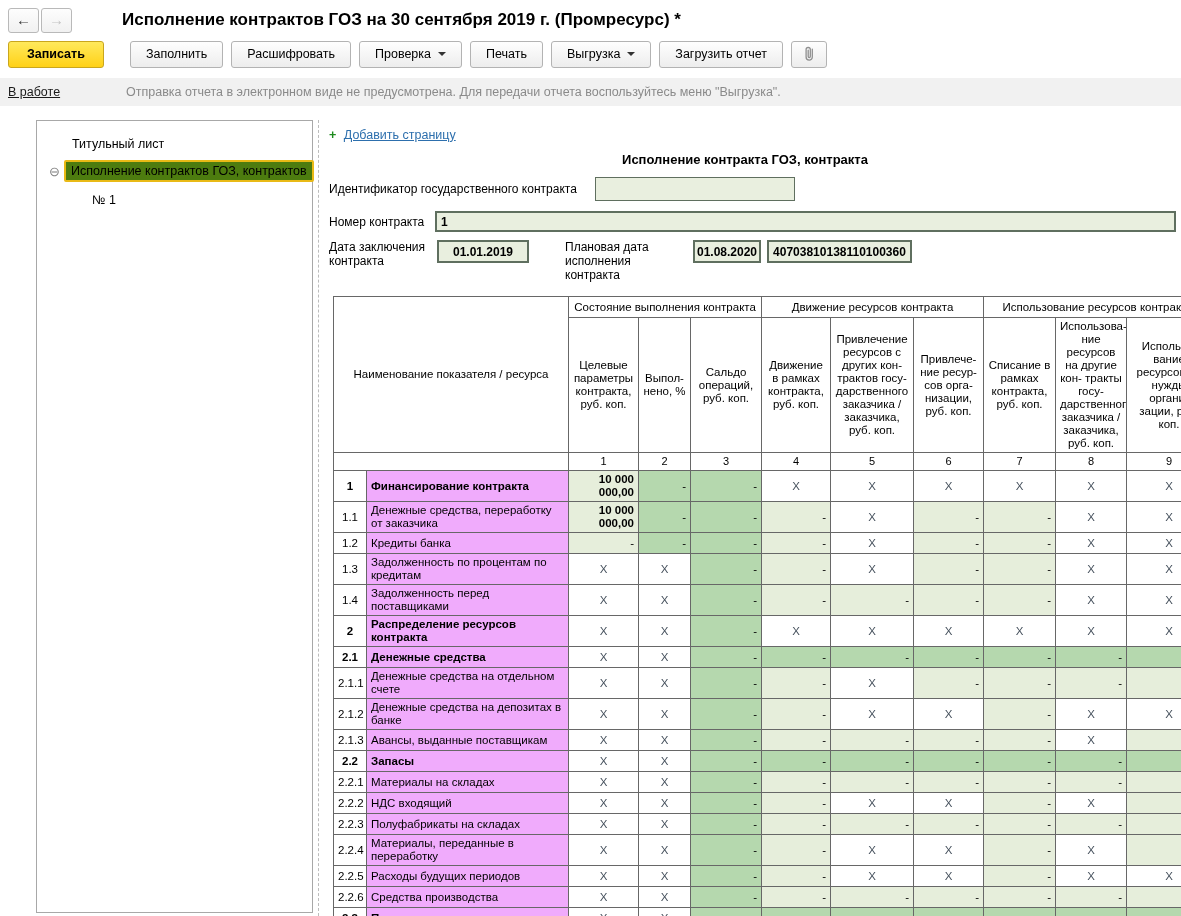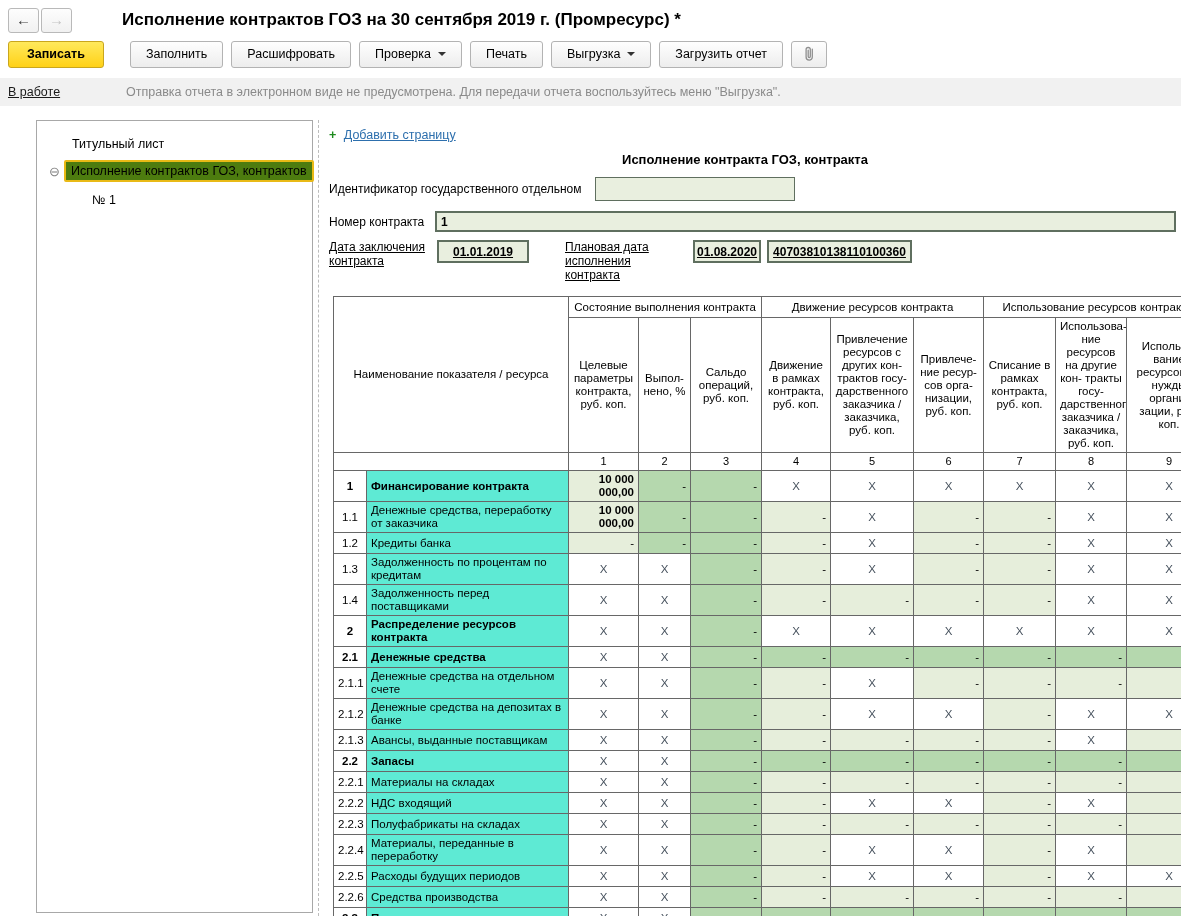--- a/index.html
+++ b/index.html
@@ -52,35 +52,35 @@
   .plus-ic { color:#1e8a1e; font-weight:bold; margin-right:4px; }
   .addpage a { color:#2d6fad; text-decoration:underline; cursor:pointer; }
   .section-title { text-align:center; font-weight:bold; font-size:13px; margin:10px 20px 0 0; }
 
   .frow { display:flex; align-items:center; margin-top:10px; font-size:12px; }
   .gfield { background:#e9efdf; border:1px solid #5f6f5f; }
   .f-val { font-weight:bold; font-size:12px; }
   .id-label { width:266px; }
   .id-field { width:200px; height:24px; }
   .num-field { flex:1; height:21px; margin-right:5px; border-width:2px; padding:1px 4px; line-height:16px; }
-  .dates { align-items:flex-start; margin-top:8px;text-decoration:underline; }
+  .dates { align-items:flex-start; margin-top:8px; }
   .dlabel { display:inline-block; line-height:14px; }
   .dfield { height:23px; text-align:center; line-height:20px; border-width:2px; }
 
   
   table.report { border-collapse:collapse; table-layout:fixed; width:878px;
                  margin:14px 0 0 4px; font-size:11.5px; }
   table.report th, table.report td { border:1px solid #676767; padding:2px 4px;
                  line-height:13px; vertical-align:middle; overflow:hidden; }
   table.report th { font-weight:normal; text-align:center; background:#fff; }
   th.grp { height:21px; }
   th.colhead { height:110px; padding:4px 2px; }
   th.numline { height:16px; font-size:11px; padding:1px; }
   td.rnum { text-align:center; background:#fff; }
-  td.rname { background:#5eead4; text-align:left; }
+  td.rname { background:#f0abfc; text-align:left; }
   td.ind1 { padding-left:12px; }
   td.ind2 { padding-left:18px; }
   tr.boldrow td.rname, tr.boldrow td.rnum { font-weight:bold; }
   td.cx { background:#fff; text-align:center; color:#47525e; }
   td.dl { background:#e6eedb; text-align:right; }
   td.dd { background:#b5d8ae; text-align:right; }
   td.val { background:#e6eedb; text-align:right; font-weight:bold; overflow-wrap:anywhere; }
   td.single { height:21px; }
 </style>
 </head>
@@ -140,21 +140,21 @@
   <div class="main">
 
     <div class="addpage">
       <span class="plus-ic">+</span>
       <a>Добавить страницу</a>
     </div>
 
     <div class="section-title">Исполнение контракта ГОЗ, контракта</div>
 
     <div class="frow">
-      <span class="id-label">Идентификатор государственного отдельном</span>
+      <span class="id-label">Идентификатор государственного контракта</span>
       <div class="gfield id-field f-val"></div>
     </div>
 
     <div class="frow">
       <span style="width:106px">Номер контракта</span>
       <div class="gfield num-field f-val">1</div>
     </div>
 
     <div class="frow dates">
       <span class="dlabel" style="width:100px">Дата заключения контракта</span>

